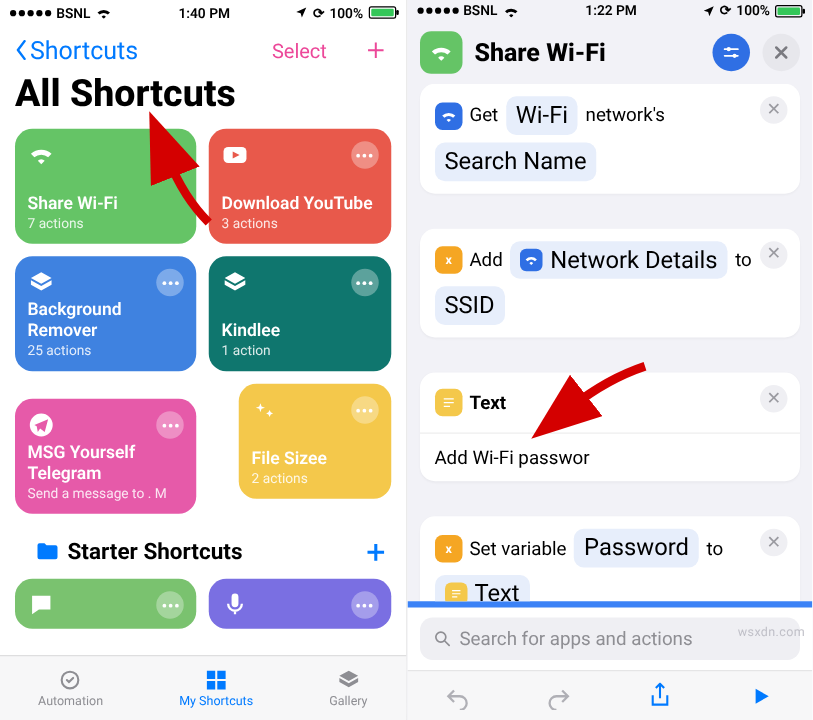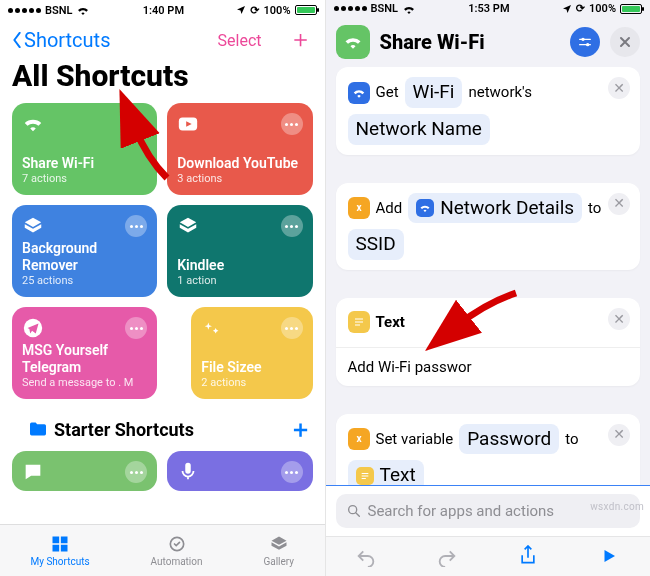--- a/index.html
+++ b/index.html
@@ -29,21 +29,21 @@
   .tile .topline { display:flex; justify-content:space-between; align-items:center; height: 22px; }
   .tile .dots { width: 22px; height: 22px; border-radius: 50%; background: rgba(255,255,255,0.32); display:flex; align-items:center; justify-content:center; gap:2px; }
   .tile .dots span { width:3px; height:3px; background:#fff; border-radius:50%; }
   .tile .icon { width: 22px; height: 22px; color:#fff; }
   .tile .title { font-size: 14px; font-weight: 600; line-height: 1.2; }
   .tile .sub { font-size: 11px; opacity: .85; }
   .t-green { background:#65c466; }
   .t-red { background:#e8594b; }
   .t-blue { background:#3f82e0; }
   .t-orange { background:#0f766e; }
-  .t-pink { background:#e65aa9; }
+  .t-pink { background:#e65aa9;margin-top:12px; }
   .t-yellow { background:#f4c84b;margin-left:24px; }
   .t-grass { background:#7ac26f; }
   .t-purple { background:#7a6fe2; }
 
   .section { display:flex; align-items:center; justify-content:space-between; padding: 14px 12px 2px; color:#000; font-weight:700; font-size:18px;margin-left:16px; }
   .section .lead { display:flex; align-items:center; gap:6px; }
   .folder-icon { width:20px; height:16px; color:#007aff; }
 
   .tiles.peek .tile { height: 40px; }
 
@@ -67,21 +67,21 @@
   .bicon { background:#2f6fe4; }
   .yicon { background:#f4c84b; }
   .pill { background:#e7eefb; color:#000; border-radius:8px; padding:3px 8px; display:inline-flex; align-items:center; gap:6px; font-size:19px; line-height:1.3; }
   .pill .pi { width:18px; height:18px; border-radius:5px; display:flex; align-items:center; justify-content:center; color:#fff; }
   .pill .pi.blue { background:#2f6fe4; }
   .pill .pi.yellow { background:#f4c84b; }
   .del { position:absolute; right:10px; top:10px; width:22px; height:22px; border-radius:50%; background:#efeff3; color:#9a9aa0; display:flex; align-items:center; justify-content:center; font-size:14px; }
   .card .sep { border-top:1px solid #eee; }
   .card .body { padding: 10px 12px; font-size:15px; color:#000; }
 
-  .search { margin-top:auto; background:#fff; border-top:1px solid #3b82f6; padding:8px 10px;text-align:center; }
+  .search { margin-top:auto; background:#fff; border-top:5px solid #3b82f6; padding:8px 10px;text-align:center; }
   .searchbox { background:#efeff3; border-radius:10px; padding:8px 10px; display:flex; align-items:center; gap:6px; color:#8e8e93; font-size:15px; }
   .toolbar { height:46px; background:rgba(247,247,248,.94); border-top:1px solid rgba(0,0,0,.07); display:flex; align-items:center; justify-content:space-around; color:#b0b0b6; }
   .toolbar .tb { width:24px; height:24px; display:flex; align-items:center; justify-content:center; }
   .toolbar .tb.share { color:#007aff; }
   .toolbar .tb.play { color:#007aff; }
 
   
   .arrow { position:absolute; pointer-events:none; }
   .arrow svg { overflow:visible; }
 
@@ -266,32 +266,32 @@
         <div class="dots">
             <span></span>
             <span></span>
             <span></span>
           </div>
       </div>
     </div>
   </div>
 
   <div class="tabbar">
-    <div class="tab active">
-      <svg viewBox="0 0 24 24">
-          <path fill="currentColor" d="M3 3h8v8H3V3zm10 0h8v8h-8V3zM3 13h8v8H3v-8zm10 0h8v8h-8v-8z"></path>
-        </svg>
-      <span>My Shortcuts</span>
-    </div>
     <div class="tab">
       <svg viewBox="0 0 24 24">
           <circle cx="12" cy="12" r="8" fill="none" stroke="currentColor" stroke-width="2"></circle>
           <path d="M9 12l2 2 4-4" fill="none" stroke="currentColor" stroke-width="2" stroke-linecap="round"></path>
         </svg>
       <span>Automation</span>
+    </div>
+    <div class="tab active">
+      <svg viewBox="0 0 24 24">
+          <path fill="currentColor" d="M3 3h8v8H3V3zm10 0h8v8h-8V3zM3 13h8v8H3v-8zm10 0h8v8h-8v-8z"></path>
+        </svg>
+      <span>My Shortcuts</span>
     </div>
     <div class="tab">
       <svg viewBox="0 0 24 24">
           <path fill="currentColor" d="M12 3l9 5-9 5-9-5 9-5zm0 12l9-5v4l-9 5-9-5v-4l9 5z"></path>
         </svg>
       <span>Gallery</span>
     </div>
   </div>
 
   <div class="arrow" style="left:122px; top:118px;">
@@ -315,21 +315,21 @@
           <span></span>
           <span></span>
           <span></span>
           <span></span>
         </div>
       <span>BSNL</span>
       <svg width="14" height="10" viewBox="0 0 24 18">
           <path fill="#000" d="M12 18l-3-3a4 4 0 016 0l-3 3zm-6-6l-3-3a13 13 0 0118 0l-3 3a9 9 0 00-12 0z"></path>
         </svg>
     </div>
-    <span>1:53 PM</span>
+    <span>1:22 PM</span>
     <div class="seg">
       <svg width="10" height="10" viewBox="0 0 20 20">
           <path fill="#000" d="M2 9l16-7-7 16-2-7-7-2z"></path>
         </svg>
       <span style="font-size:11px">⟳</span>
       <span>100%</span>
       <span class="batt">
           <span class="fill"></span>
         </span>
     </div>
@@ -363,21 +363,21 @@
             <svg width="14" height="14" viewBox="0 0 24 24">
               <path fill="#fff" d="M12 20l-3-3a4 4 0 016 0l-3 3zm-6-6l-3-3a13 13 0 0118 0l-3 3a9 9 0 00-12 0z"></path>
             </svg>
           </div>
         <span>Get</span>
         <span class="pill">
             <span>Wi-Fi</span>
           </span>
         <span>network's</span>
         <span class="pill">
-            <span>Network Name</span>
+            <span>Search Name</span>
           </span>
         <div class="del">✕</div>
       </div>
     </div>
 
     <div class="card">
       <div class="row">
         <div class="cicon oicon">
             <svg width="12" height="12" viewBox="0 0 12 12">
               <rect width="12" height="12" rx="2" fill="none"></rect>

